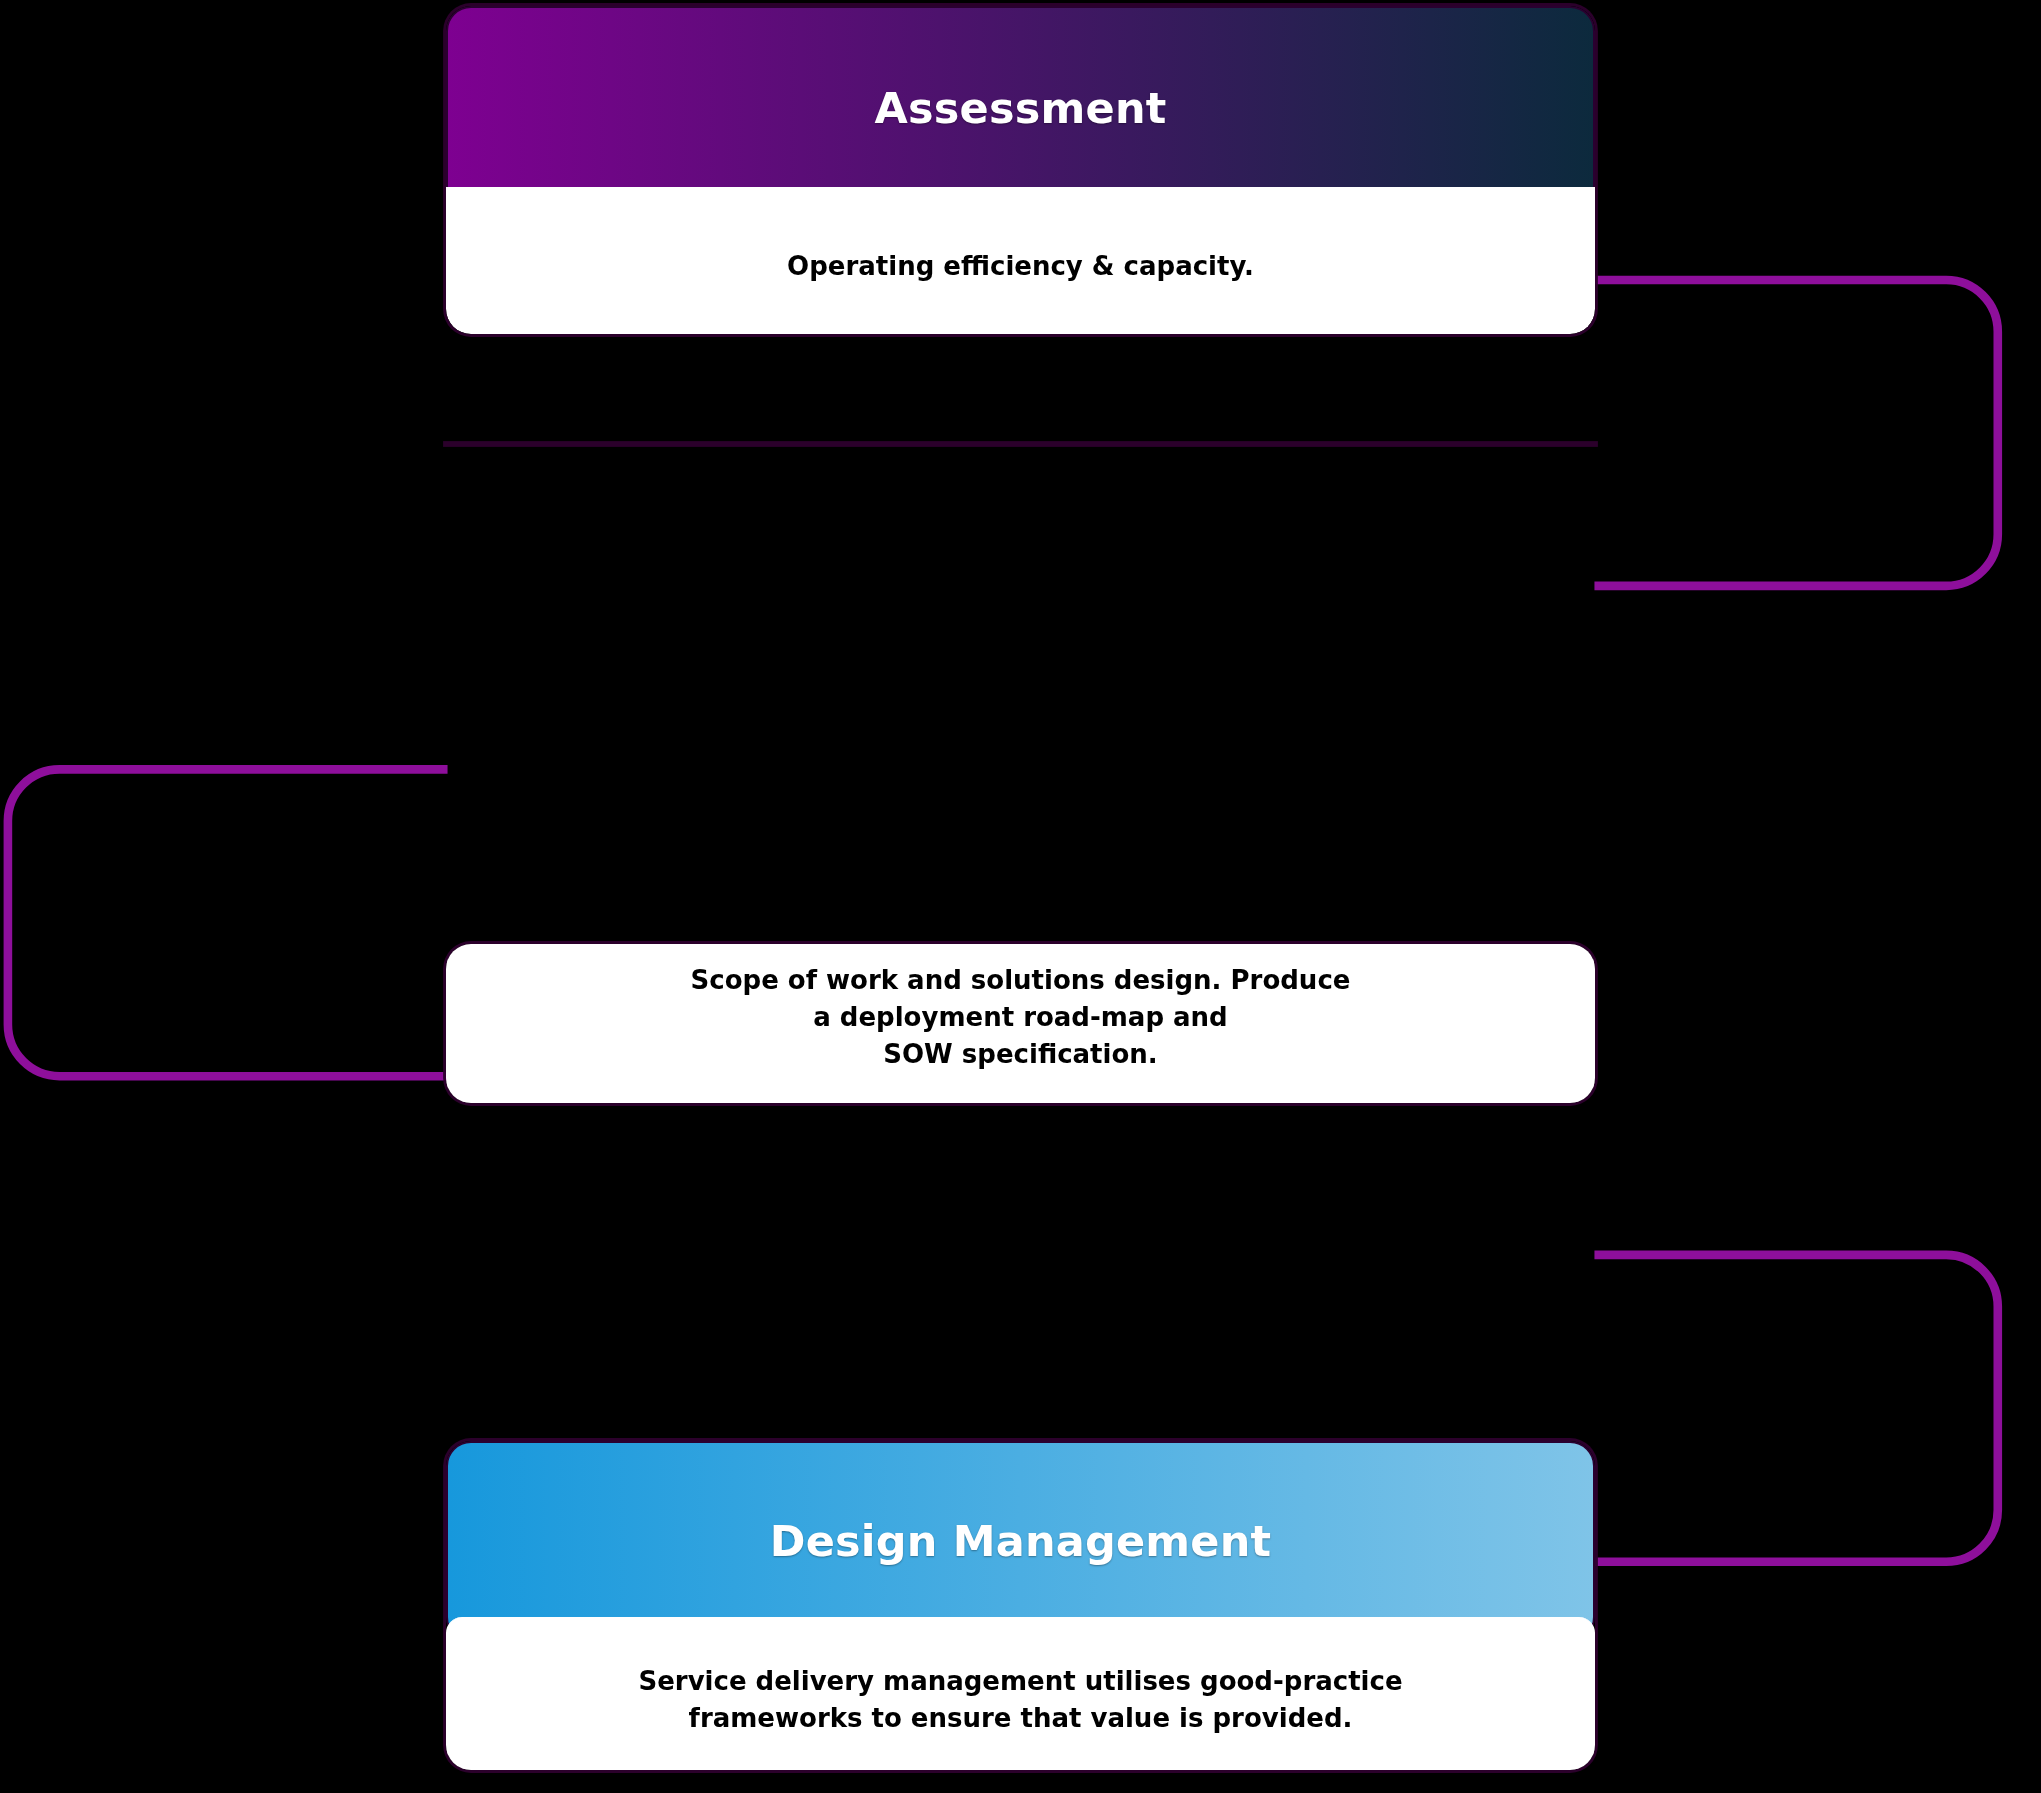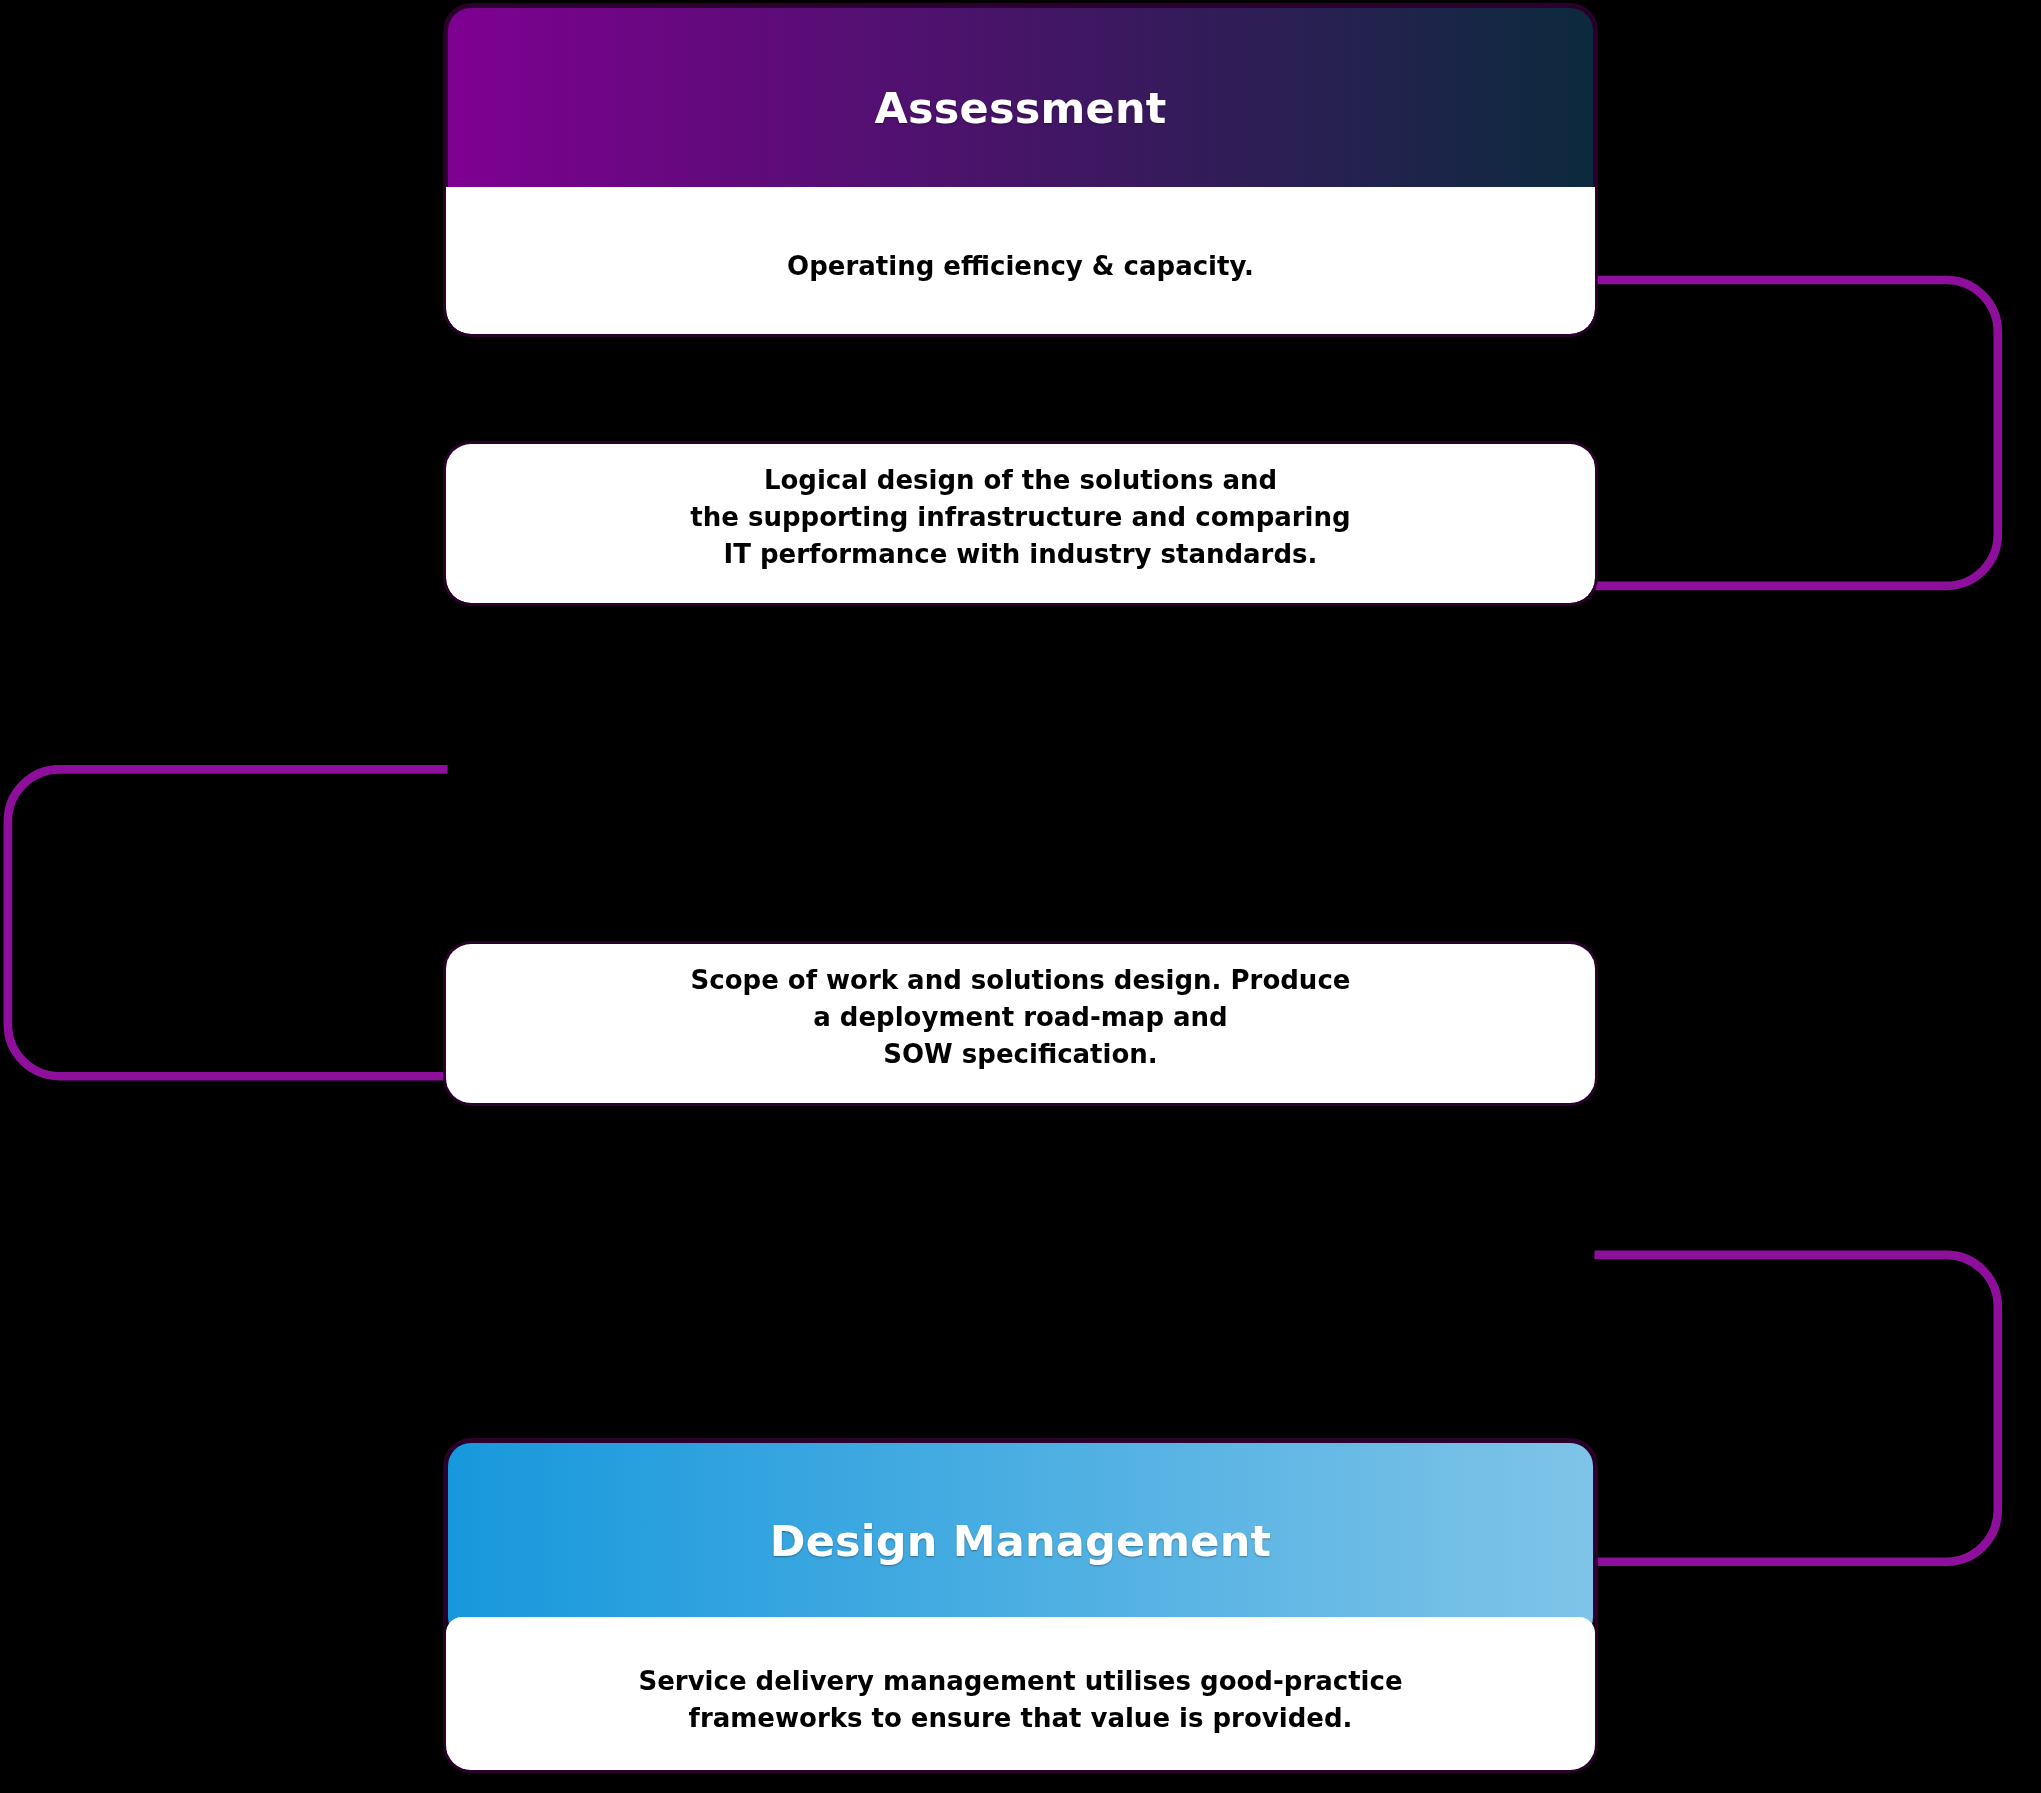--- a/index.html
+++ b/index.html
@@ -118,25 +118,20 @@
   <div class="card" id="card-assessment">
     <div class="card-header" style="background: linear-gradient(90deg, rgb(126, 0, 145) 0%, rgb(12, 42, 61) 100%);">
       <div class="card-title">Assessment</div>
     </div>
     <div class="card-body">
       <div class="card-body-text">Operating efficiency &amp; capacity.</div>
     </div>
   </div>
 
   <div class="card" id="card-strategy">
-    <div class="card-body">
-      <div class="card-body-text">Logical design of the solutions and
-the supporting infrastructure and comparing
-IT performance with industry standards.</div>
-    </div>
   </div>
 
   <div class="card" id="card-scope">
     <div class="card-body">
       <div class="card-body-text">Scope of work and solutions design. Produce
 a deployment road-map and
 SOW specification.</div>
     </div>
   </div>
 

